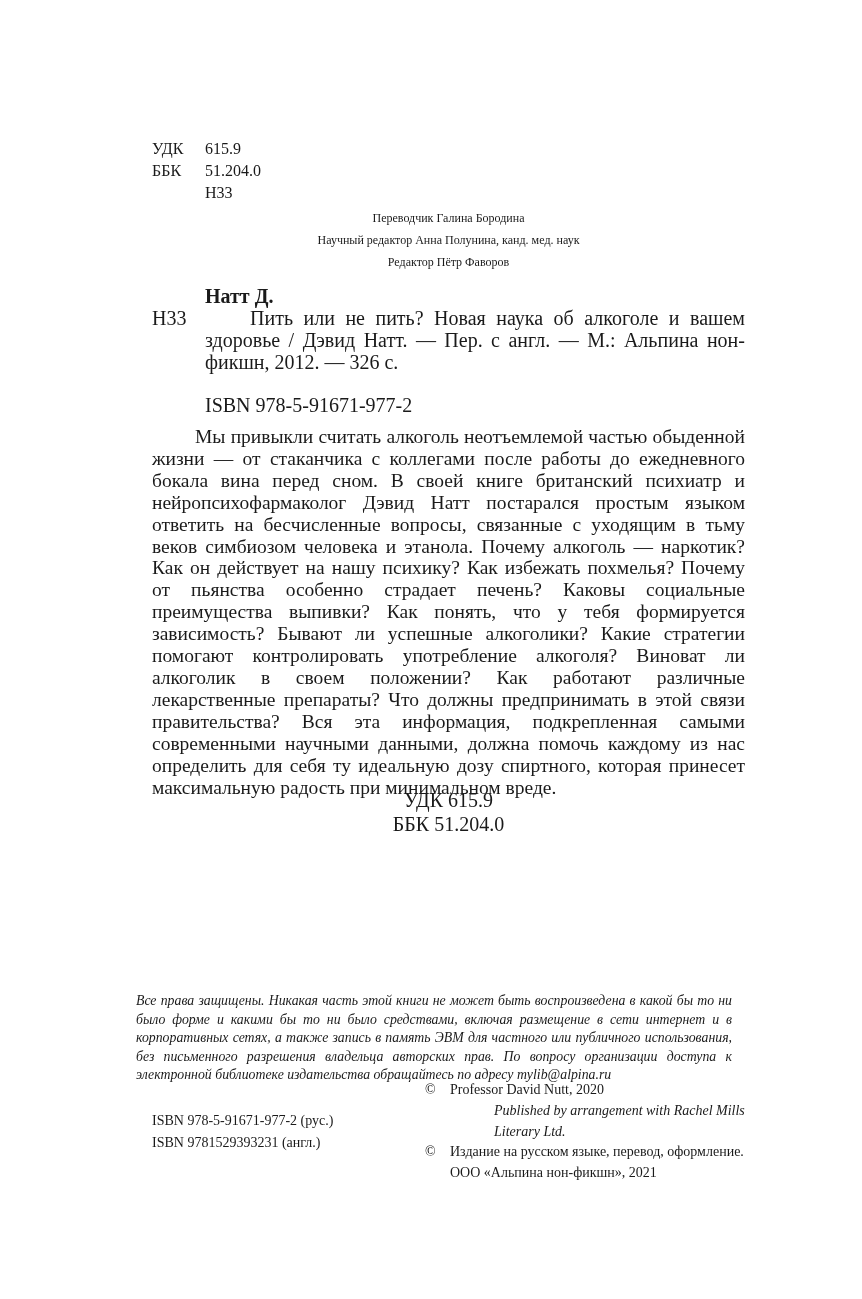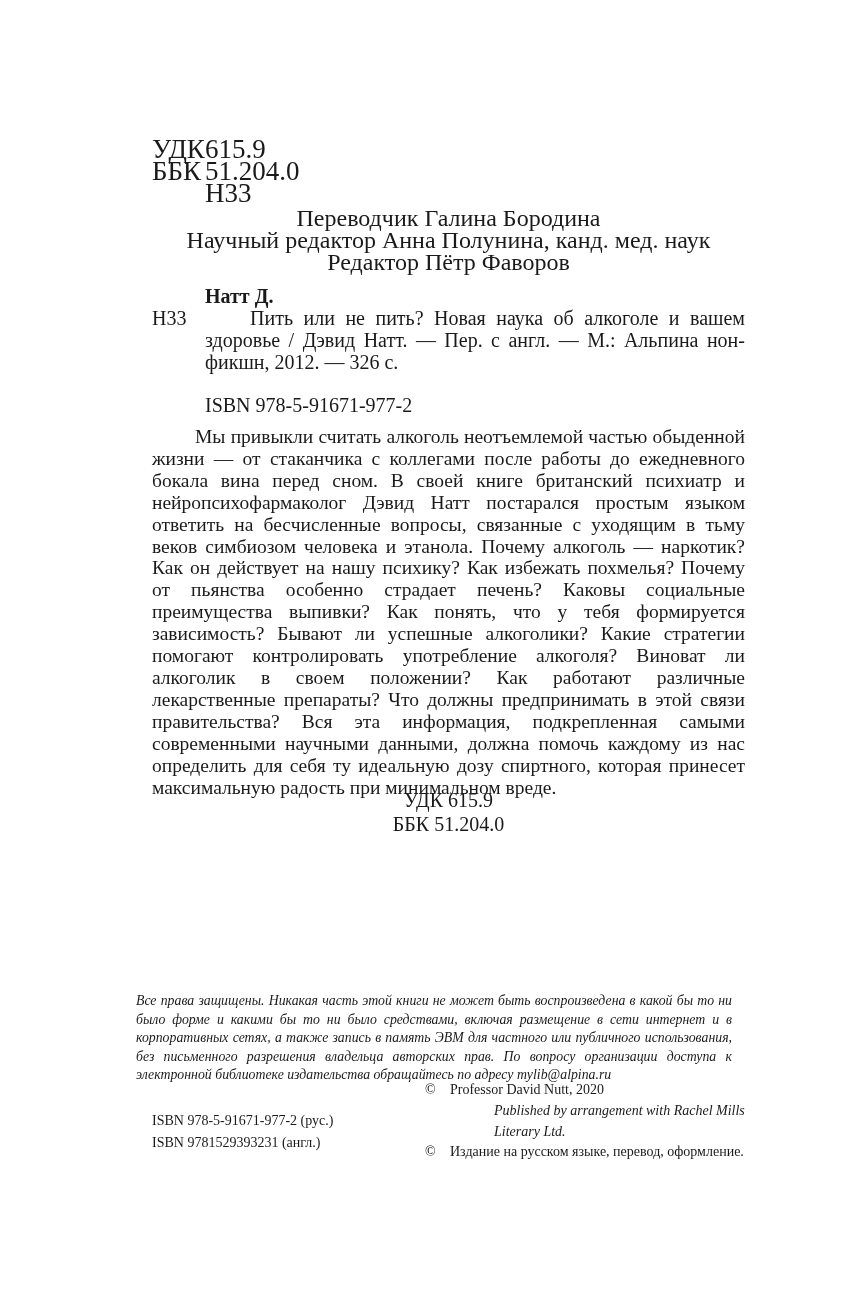--- a/index.html
+++ b/index.html
@@ -14,33 +14,33 @@
       background: #ffffff;
       font-family: "Liberation Serif", "DejaVu Serif", serif;
       color: #1a1a1a;
       overflow: hidden;
     }
     
     .codes-top {
       position: absolute;
       left: 152px;
       top: 138px;
-      font-size: 27px;
+      font-size: 16px;
       line-height: 22px;
     }
     .codes-top .row { display: flex; }
     .codes-top .lbl { width: 53px; }
     
     .staff {
       position: absolute;
       left: 152px;
       top: 207px;
       width: 593px;
       text-align: center;
-      font-size: 24px;
+      font-size: 12px;
       line-height: 22px;
     }
     
     .card {
       position: absolute;
       left: 152px;
       top: 285px;
       width: 593px;
       font-size: 20px;
       line-height: 22px;
@@ -168,15 +168,19 @@
       <span class="cp-text">Professor David Nutt, 2020</span>
     </div>
     <div class="cp-row">
       <span class="cp-sym"></span>
       <span class="cp-text italic">Published by arrangement with Rachel Mills Literary Ltd.</span>
     </div>
     <div class="cp-row">
       <span class="cp-sym">©</span>
       <span class="cp-text">Издание на русском языке, перевод, оформление.</span>
     </div>
+    <div class="cp-row">
+      <span class="cp-sym"></span>
+      <span class="cp-text">ООО «Альпина нон-фикшн», 2021</span>
+    </div>
   </div>
 
 </div>
 
 </body></html>

